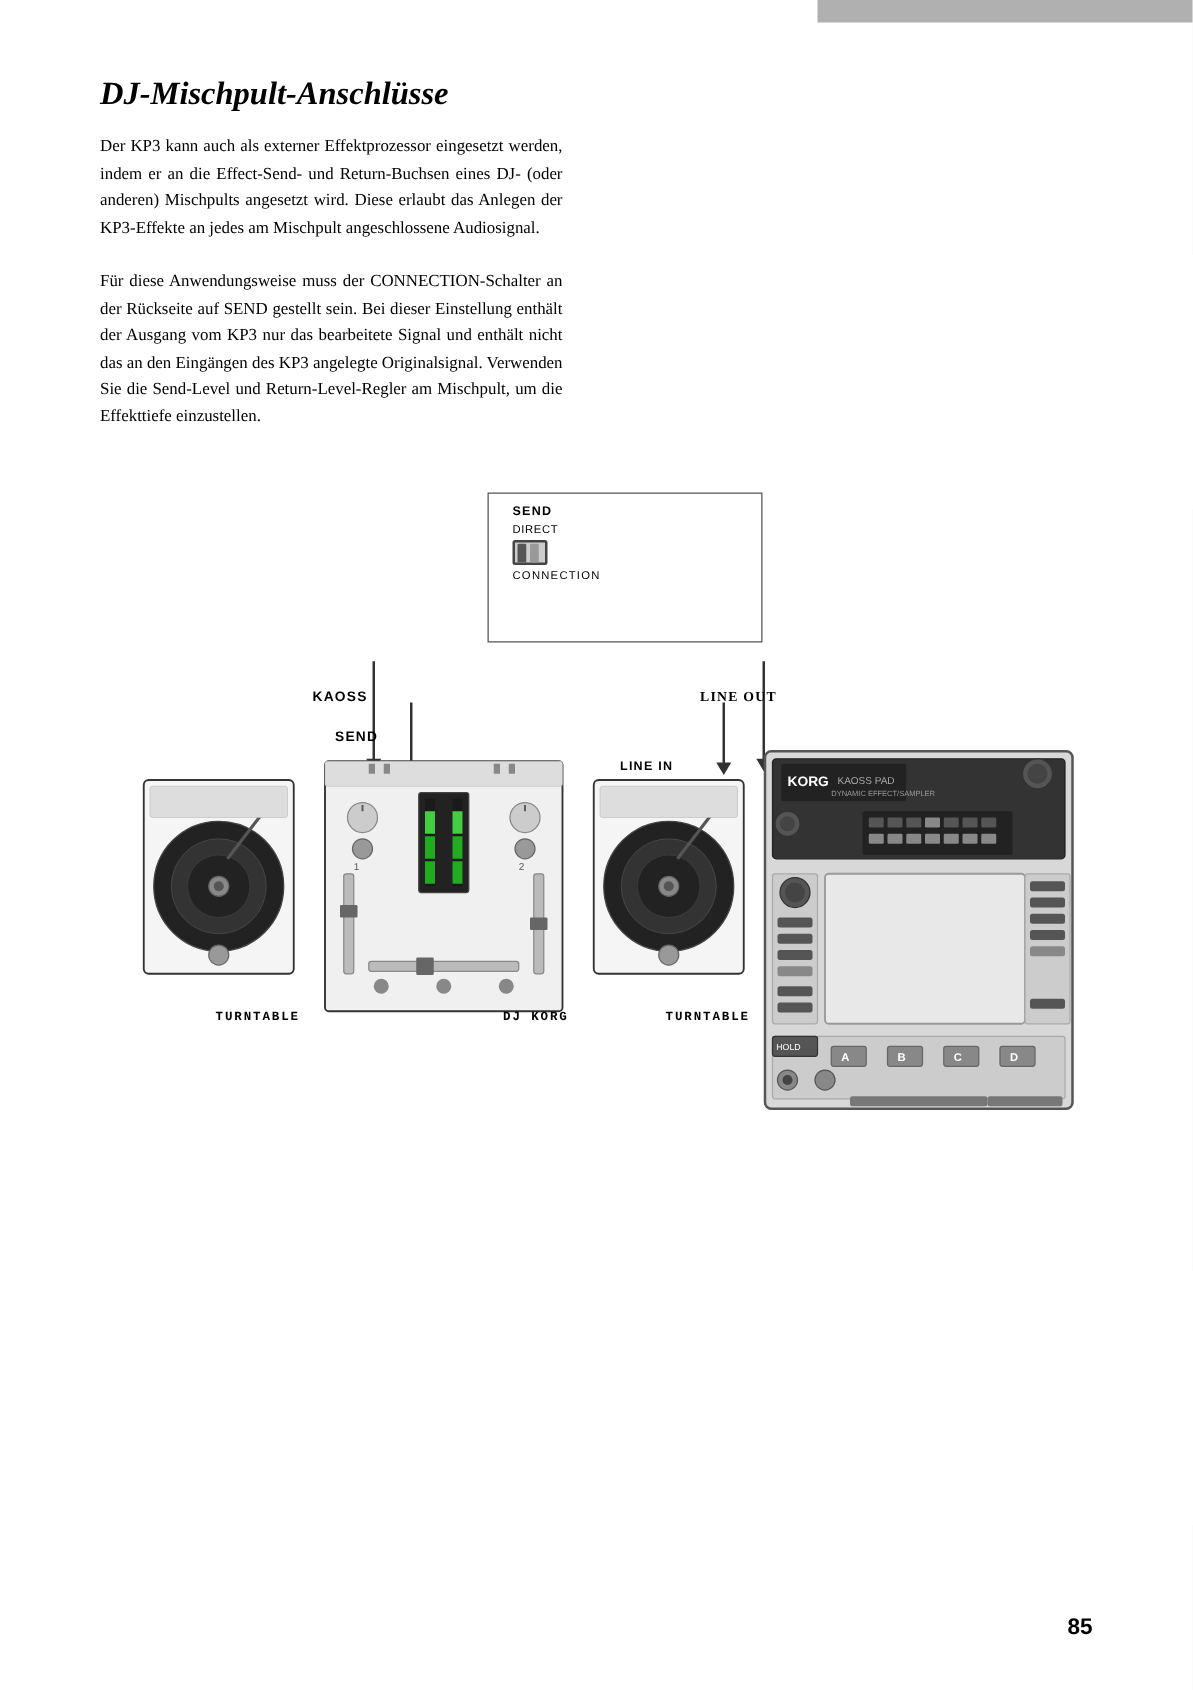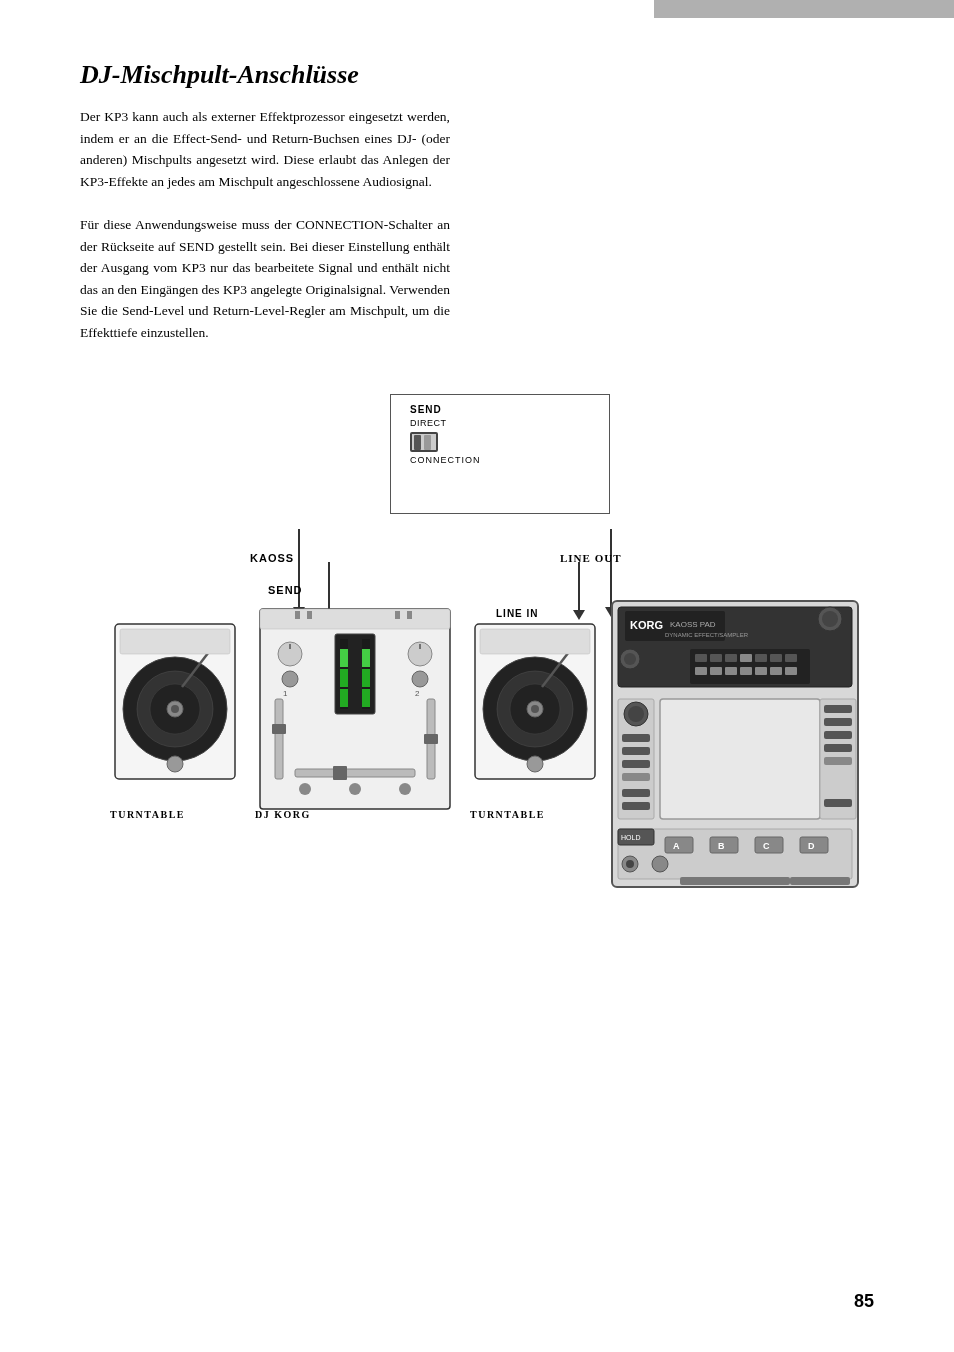--- a/index.html
+++ b/index.html
@@ -197,22 +197,22 @@
       left: 530px;
       width: 250px;
       height: 290px;
     }
 
     
     .eq-label {
       font-size: 10px;
       font-weight: bold;
       letter-spacing: 1.5px;
-      font-family: Liberation Serif, serif;
-      text-align: left;
+      font-family: Liberation Mono, monospace;
+      text-align: right;
     }
     .label-turntable-left {
       position: absolute;
       top: 425px;
       left: 30px;
       width: 130px;
     }
     .label-dj-mixer {
       position: absolute;
       top: 425px;

